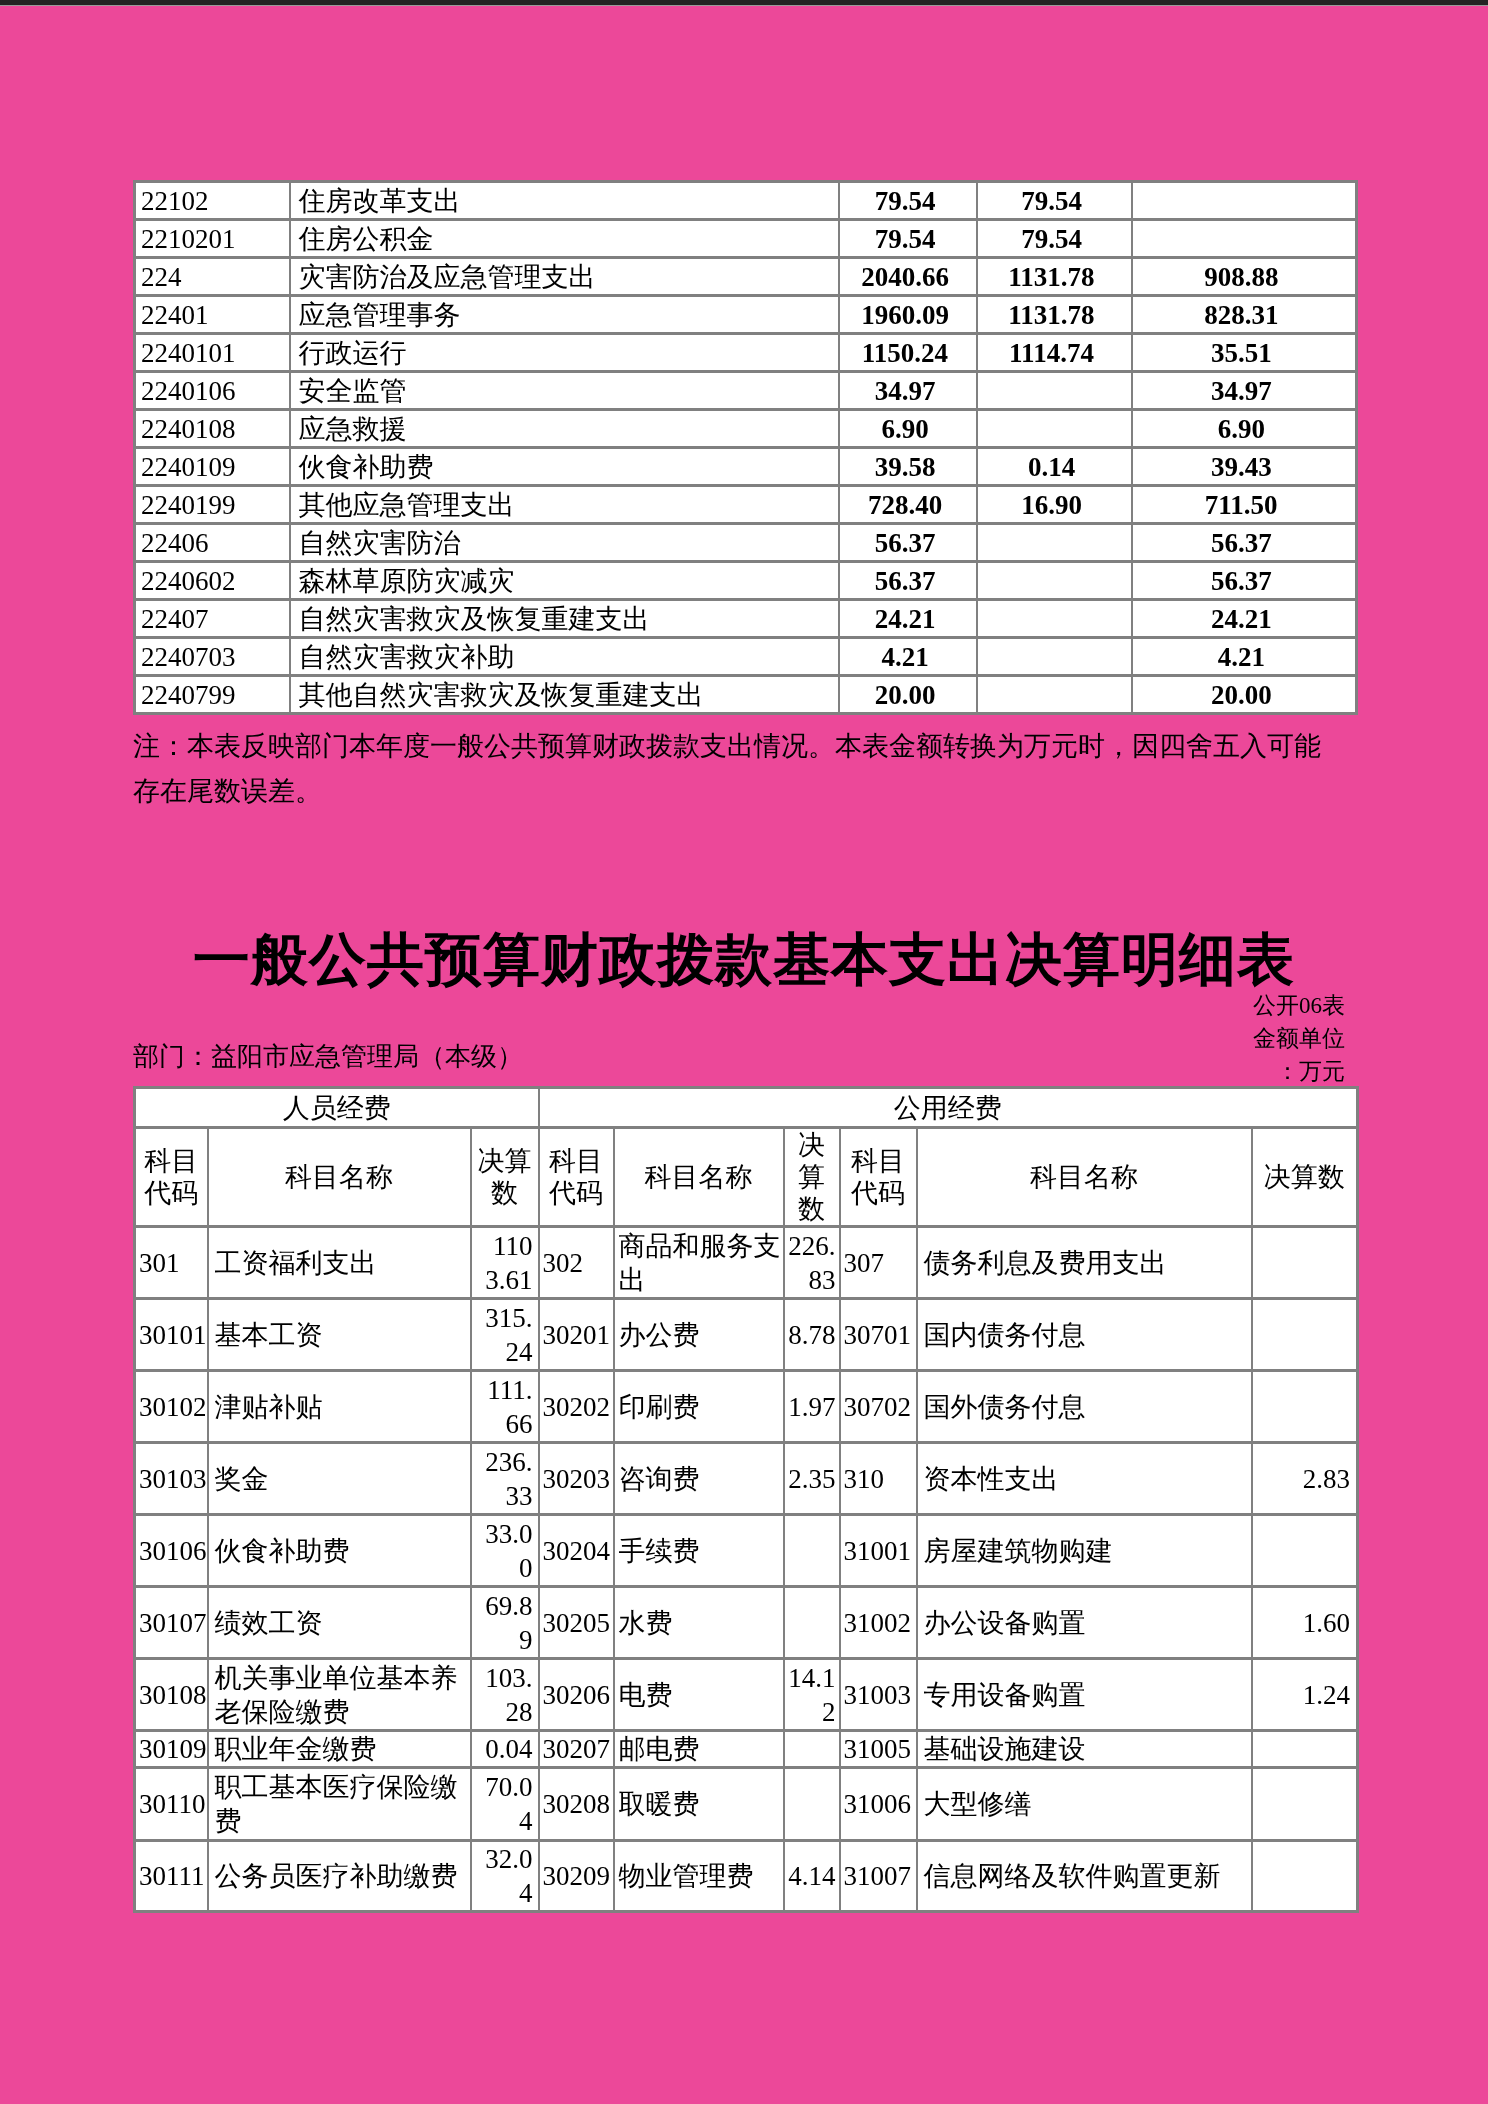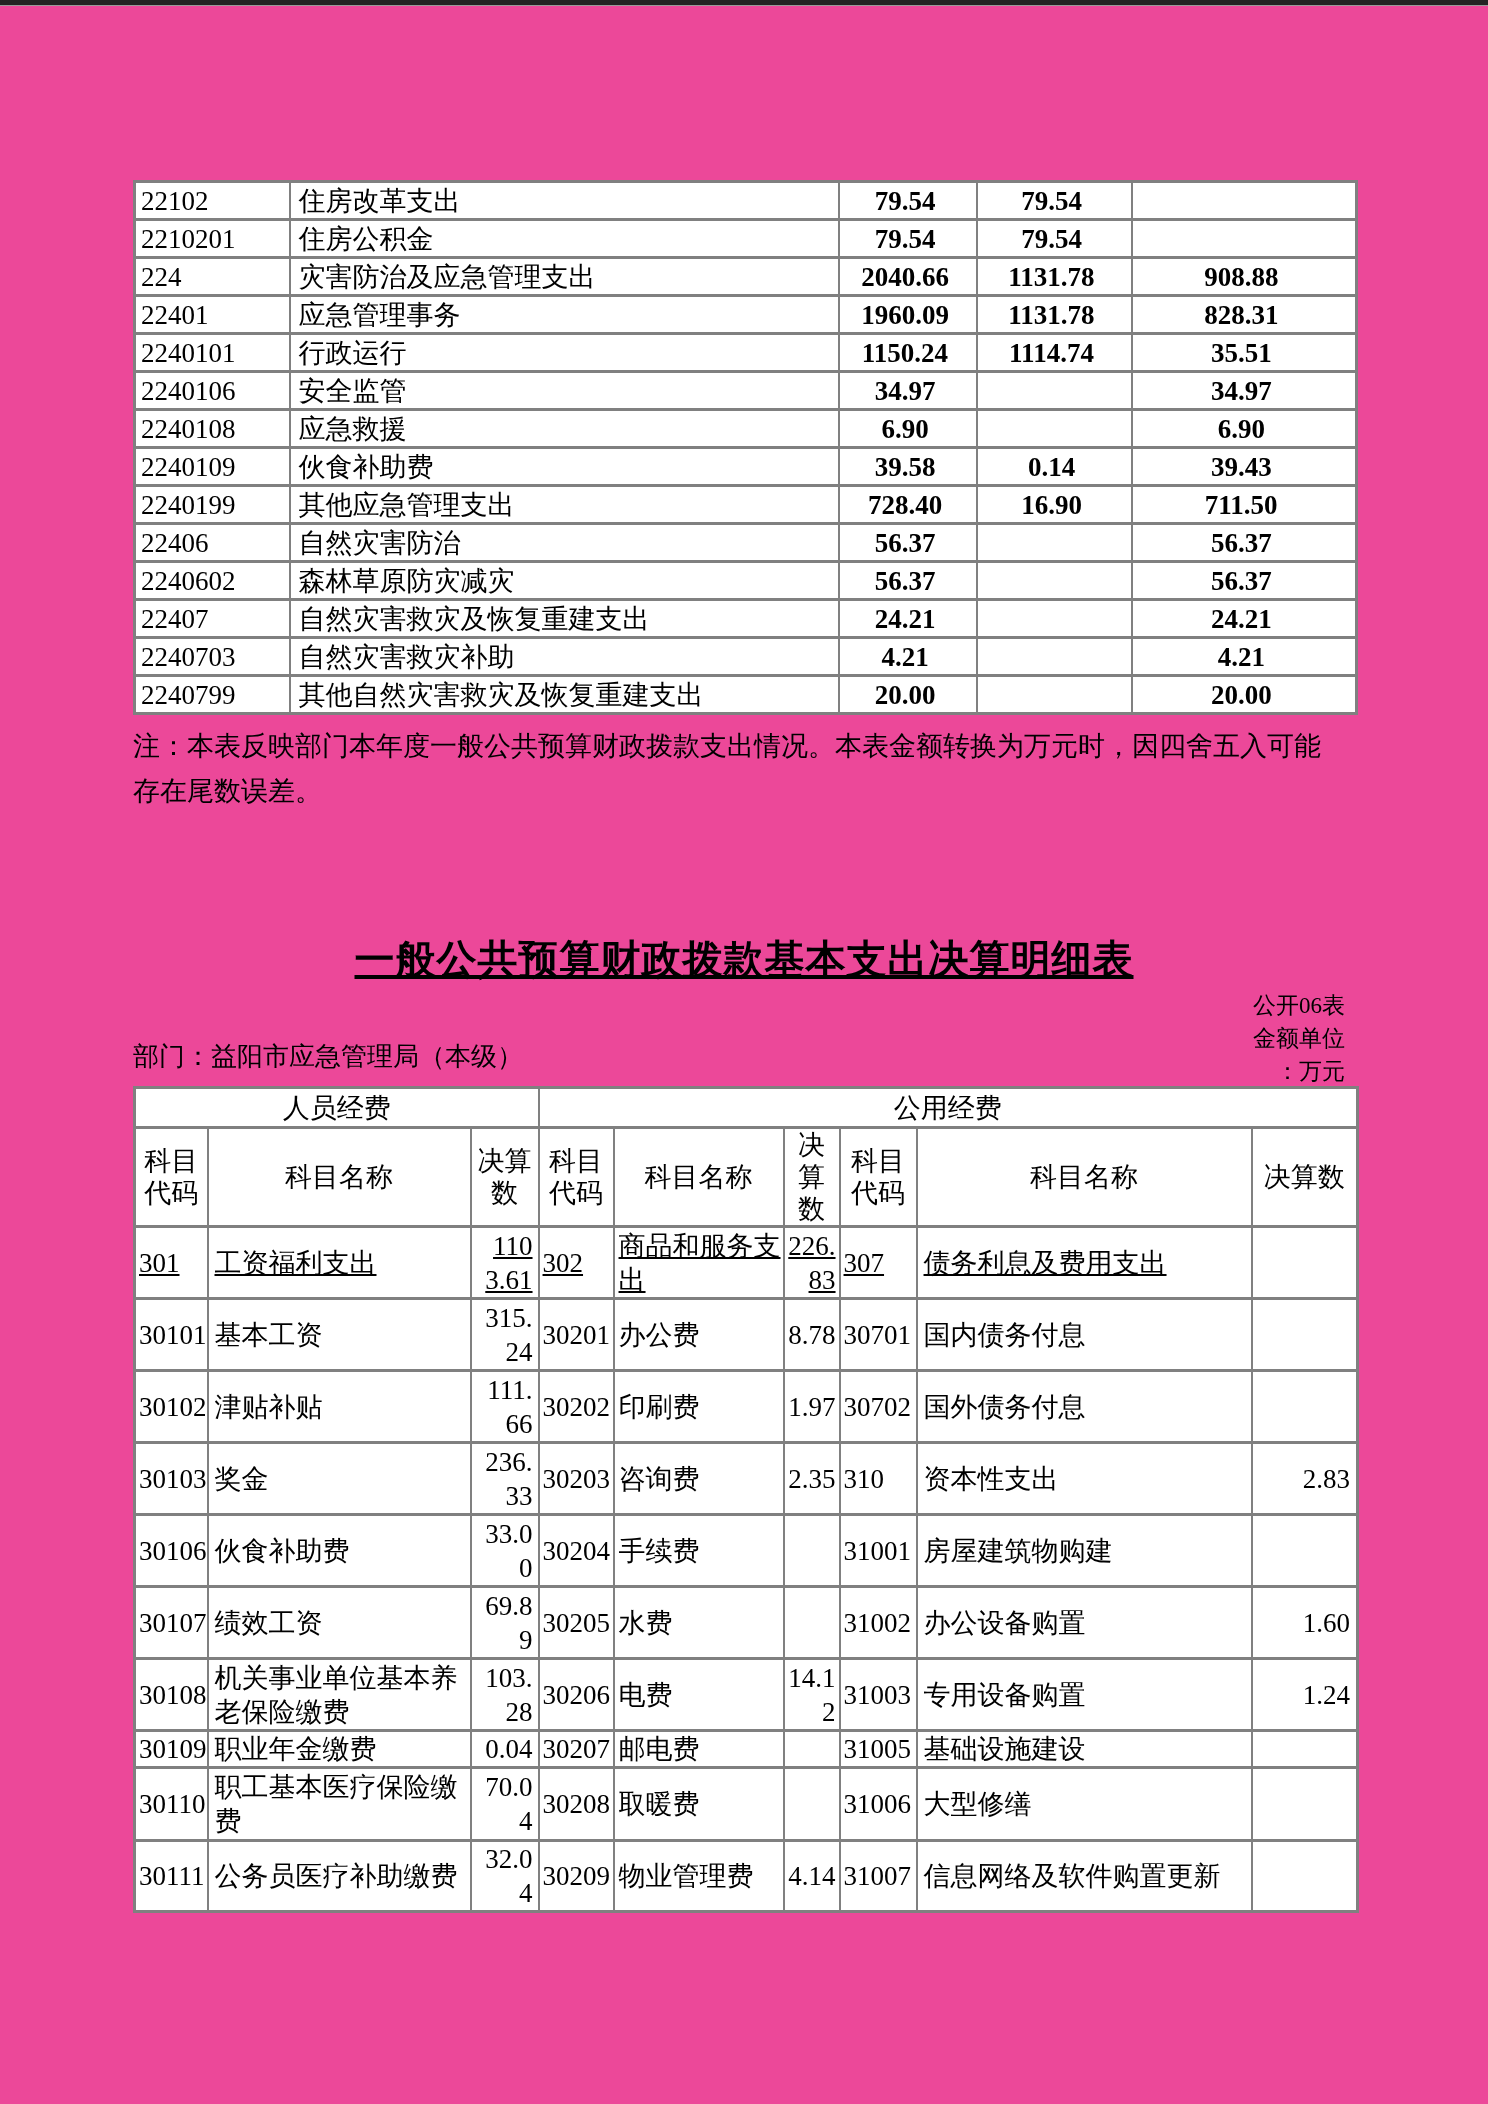--- a/index.html
+++ b/index.html
@@ -50,23 +50,22 @@
     text-align: left;
   }
 
   
   .title {
     position: absolute; left: 133px; top: 933px;
     width: 1222px;
     text-align: center;
     font-family: "Liberation Sans", "DejaVu Sans", sans-serif;
     font-weight: bold;
-    font-size: 40px; line-height: 52px;
+    font-size: 57px; line-height: 52px;
     letter-spacing: 1px;
-    text-decoration: underline;
   }
 
   
   .meta {
     position: absolute; left: 1253px; top: 989px;
     font-size: 23px; line-height: 33px;
     text-align: right; white-space: nowrap;
   }
 
   
@@ -252,21 +251,21 @@
         <th>科目名称</th>
         <th>决算
 数</th>
         <th>科目
 代码</th>
         <th>科目名称</th>
         <th>决算数</th>
       </tr>
     </thead>
     <tbody id="t2-body">
-        <tr style="height: 72px; text-decoration: underline;">
+        <tr style="height: 72px;">
           <td class="t2-code">301</td>
           <td class="t2-name t2-name-2">工资福利支出</td>
           <td class="t2-num t2-num-3">1103.61</td>
           <td class="t2-code">302</td>
           <td class="t2-name t2-name-5">商品和服务支出</td>
           <td class="t2-num t2-num-6">226.83</td>
           <td class="t2-code">307</td>
           <td class="t2-name t2-name-8">债务利息及费用支出</td>
           <td class="t2-num t2-num-9"></td>
         </tr>

